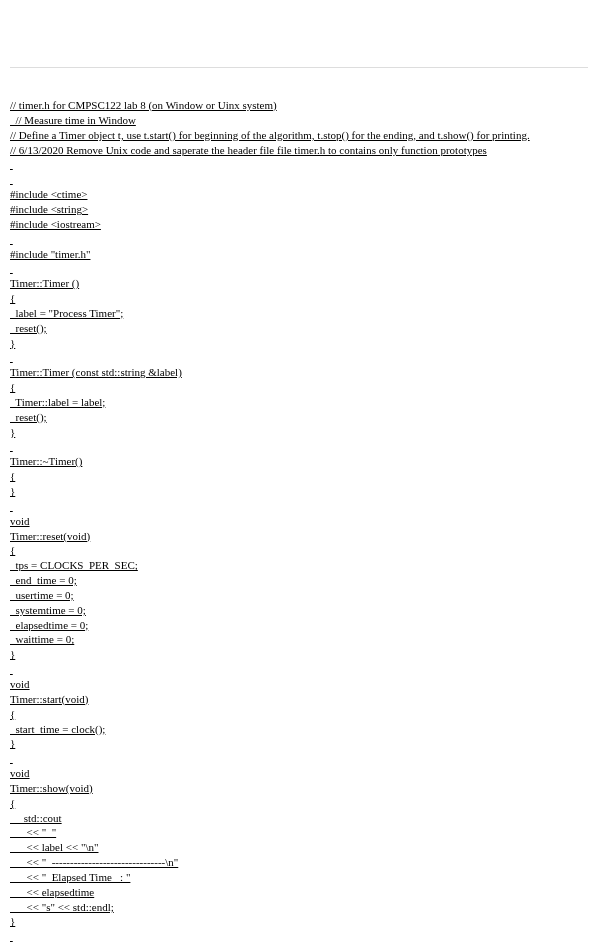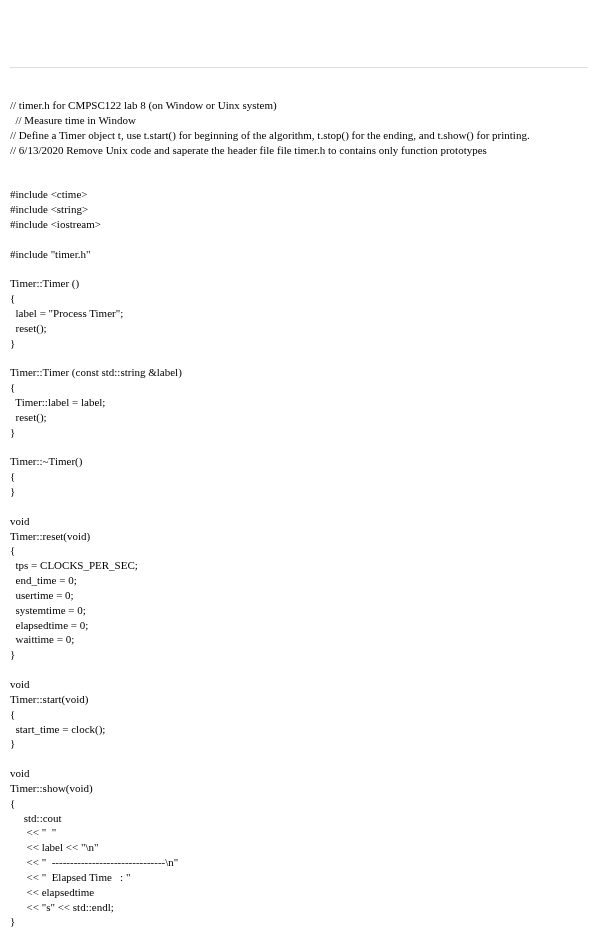--- a/index.html
+++ b/index.html
@@ -14,20 +14,21 @@
       background: #fff;
       padding: 8px 10px;
       white-space: pre;
       line-height: 1.35;
     }
     .code-container {
       border-top: 1px solid #ddd;
     }
     .line {
       display: block;
+      text-decoration: underline;
     }
   </style>
 </head>
 <body>
 
 
 
 <div class="code-container">
   <div id="code-lines"><span class="line">// timer.h for CMPSC122 lab 8 (on Window or Uinx system)</span><span class="line">  // Measure time in Window</span><span class="line">// Define a Timer object t, use t.start() for beginning of the algorithm, t.stop() for the ending, and t.show() for printing.</span><span class="line">// 6/13/2020 Remove Unix code and saperate the header file file timer.h to contains only function prototypes</span><span class="line">&nbsp;</span><span class="line">&nbsp;</span><span class="line">#include &lt;ctime&gt;</span><span class="line">#include &lt;string&gt;</span><span class="line">#include &lt;iostream&gt;</span><span class="line">&nbsp;</span><span class="line">#include "timer.h"</span><span class="line">&nbsp;</span><span class="line">Timer::Timer ()</span><span class="line">{</span><span class="line">  label = "Process Timer";</span><span class="line">  reset();</span><span class="line">}</span><span class="line">&nbsp;</span><span class="line">Timer::Timer (const std::string &amp;label)</span><span class="line">{</span><span class="line">  Timer::label = label;</span><span class="line">  reset();</span><span class="line">}</span><span class="line">&nbsp;</span><span class="line">Timer::~Timer()</span><span class="line">{</span><span class="line">}</span><span class="line">&nbsp;</span><span class="line">void</span><span class="line">Timer::reset(void)</span><span class="line">{</span><span class="line">  tps = CLOCKS_PER_SEC;</span><span class="line">  end_time = 0;</span><span class="line">  usertime = 0;</span><span class="line">  systemtime = 0;</span><span class="line">  elapsedtime = 0;</span><span class="line">  waittime = 0;</span><span class="line">}</span><span class="line">&nbsp;</span><span class="line">void</span><span class="line">Timer::start(void)</span><span class="line">{</span><span class="line">  start_time = clock();</span><span class="line">}</span><span class="line">&nbsp;</span><span class="line">void</span><span class="line">Timer::show(void)</span><span class="line">{</span><span class="line">     std::cout</span><span class="line">      &lt;&lt; "  "</span><span class="line">      &lt;&lt; label &lt;&lt; "\n"</span><span class="line">      &lt;&lt; "  -------------------------------\n"</span><span class="line">      &lt;&lt; "  Elapsed Time   : "</span><span class="line">      &lt;&lt; elapsedtime</span><span class="line">      &lt;&lt; "s" &lt;&lt; std::endl;</span><span class="line">}</span><span class="line">&nbsp;</span><span class="line">double</span></div>
 </div>

